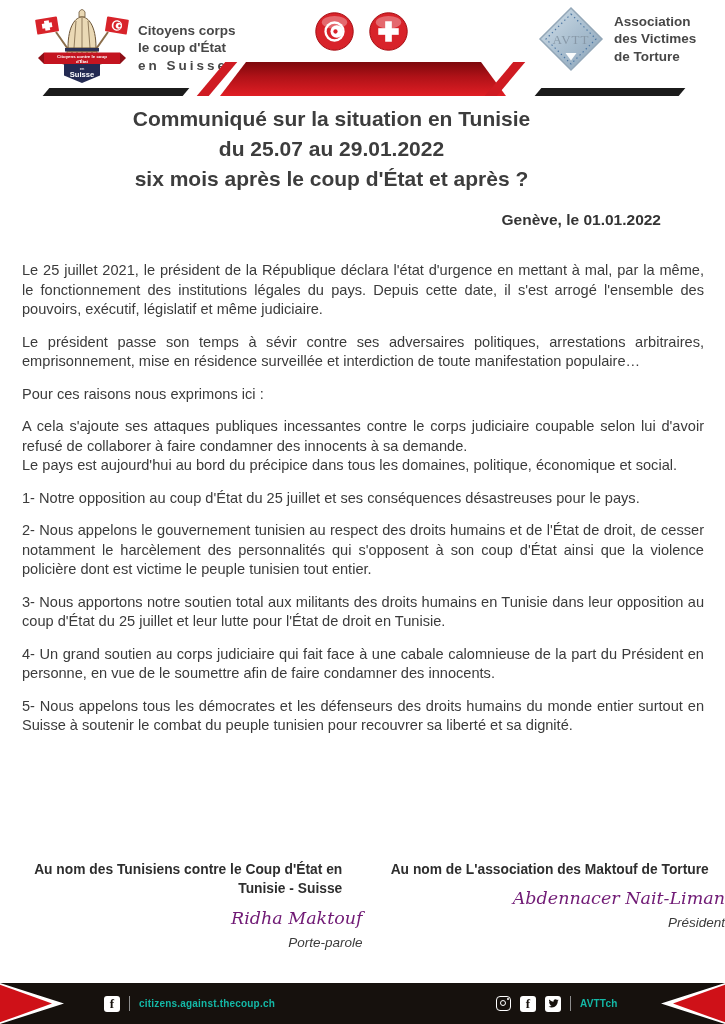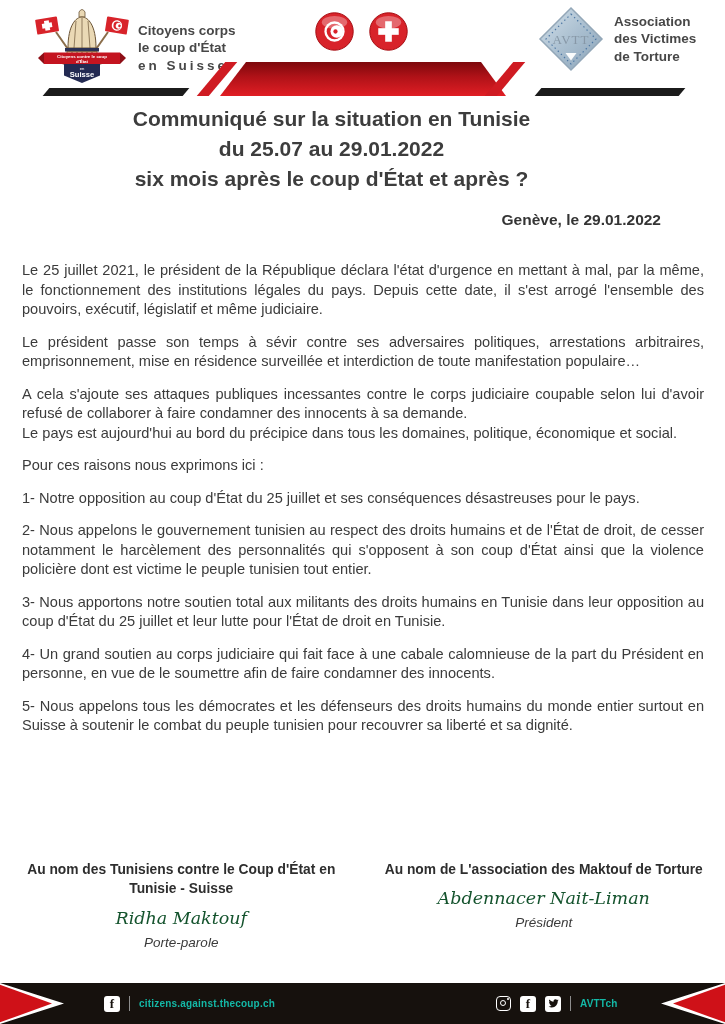--- a/index.html
+++ b/index.html
@@ -32,23 +32,23 @@
   .dateline{position:absolute;top:211px;right:64px;font-size:15.5px;font-weight:700;color:#343434;}
 
   
   .body-text{position:absolute;left:22px;top:261px;width:682px;font-size:14.6px;
              line-height:19.5px;text-align:justify;color:#3b3b3b;}
   .body-text .pgroup{margin:0 0 13px 0;}
   .body-text p{margin:0;}
 
   
   .sigs{position:absolute;left:0;top:860px;width:725px;display:flex;}
-  .sig{width:50%;text-align:center;}
+  .sig{width:50%;text-align:right;}
   .sig-org{font-size:13.8px;font-weight:700;color:#2e2e2e;line-height:1.4;margin:0 auto;max-width:330px;}
-  .sig-name{font-family:"DejaVu Serif",serif;font-style:italic;font-size:17.5px;color:#14532d;margin-top:9px;}
+  .sig-name{font-family:"DejaVu Serif",serif;font-style:italic;font-size:17.5px;color:#701a75;margin-top:9px;}
   .sig-role{font-family:Liberation Sans, sans-serif;font-style:italic;font-size:13.5px;color:#3b3b3b;margin-top:7px;}
 
   
   .footer{position:absolute;left:0;bottom:0;width:725px;height:41px;background:#16110d;}
   .f-arrow{position:absolute;top:0;width:72px;height:41px;}
   .f-arrow .chev{position:absolute;inset:0;background:#ffffff;}
   .f-arrow .tri{position:absolute;inset:0;background:#cf1118;}
   .f-arrow.left{left:0;}
   .f-arrow.left .chev{clip-path:polygon(0 0,64px 50%,0 100%,0 86%,44px 50%,0 14%);}
   .f-arrow.left .tri{clip-path:polygon(0 4%,52px 50%,0 96%);}
@@ -163,35 +163,35 @@
     <div class="rb-stripe right"></div>
     <div class="rb-bar right"></div>
   </div>
 
   <div class="title">
     <div>Communiqué sur la situation en Tunisie</div>
     <div>du 25.07 au 29.01.2022</div>
     <div>six mois après le coup d'État et après ?</div>
   </div>
 
-  <div class="dateline">Genève, le 29.01.2022</div>
+  <div class="dateline">Genève, le 01.01.2022</div>
 
   <div class="body-text">
       <div class="pgroup">
         <p>Le 25 juillet 2021, le président de la République déclara l'état d'urgence en mettant à mal, par la même, le fonctionnement des institutions légales du pays. Depuis cette date, il s'est arrogé l'ensemble des pouvoirs, exécutif, législatif et même judiciaire.</p>
       </div>
       <div class="pgroup">
         <p>Le président passe son temps à sévir contre ses adversaires politiques, arrestations arbitraires, emprisonnement, mise en résidence surveillée et interdiction de toute manifestation populaire…</p>
+      </div>
+      <div class="pgroup">
+        <p>Pour ces raisons nous exprimons ici :</p>
       </div>
       <div class="pgroup">
         <p>A cela s'ajoute ses attaques publiques incessantes contre le corps judiciaire coupable selon lui d'avoir refusé de collaborer à faire condamner des innocents à sa demande.</p>
         <p>Le pays est aujourd'hui au bord du précipice dans tous les domaines, politique, économique et social.</p>
-      </div>
-      <div class="pgroup">
-        <p>Pour ces raisons nous exprimons ici :</p>
       </div>
       <div class="pgroup">
         <p>1- Notre opposition au coup d'État du 25 juillet et ses conséquences désastreuses pour le pays.</p>
       </div>
       <div class="pgroup">
         <p>2- Nous appelons le gouvernement tunisien au respect des droits humains et de l'État de droit, de cesser notamment le harcèlement des personnalités qui s'opposent à son coup d'État ainsi que la violence policière dont est victime le peuple tunisien tout entier.</p>
       </div>
       <div class="pgroup">
         <p>3- Nous apportons notre soutien total aux militants des droits humains en Tunisie dans leur opposition au coup d'État du 25 juillet et leur lutte pour l'État de droit en Tunisie.</p>
       </div>

